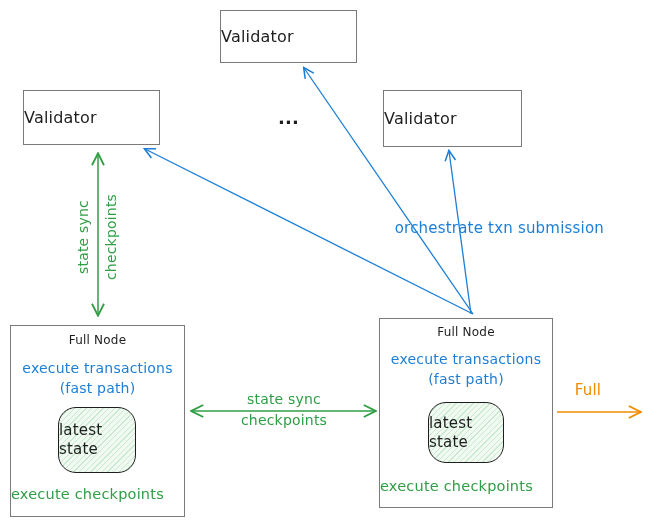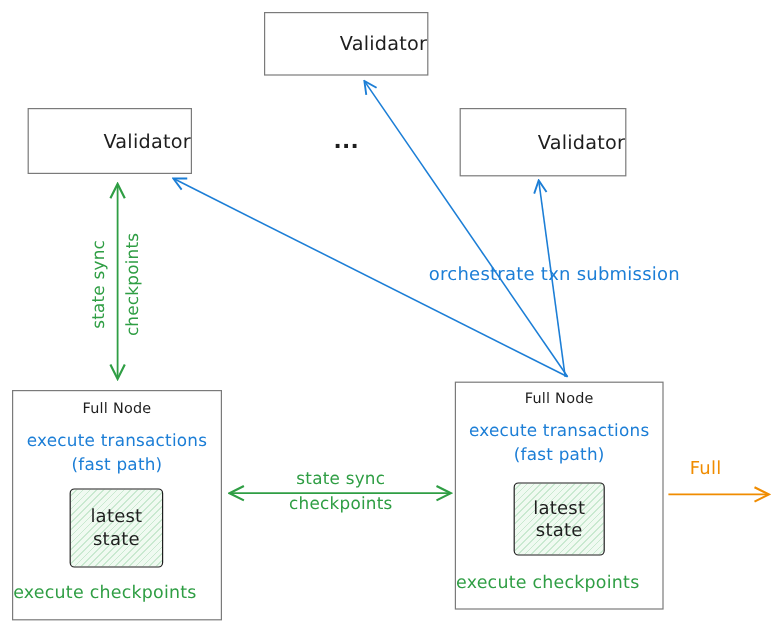--- a/index.html
+++ b/index.html
@@ -18,46 +18,46 @@
   .st-orange{stroke:var(--orange);}
   line{fill:none;}
   .w-blue{stroke-width:1.3px;}
   .w-green{stroke-width:1.5px;}
   .w-orange{stroke-width:1.5px;}
 
   .box{
     position:absolute; box-sizing:border-box; background:#fff;
     border:1.8px solid var(--border);
   }
-  .validator{display:flex; align-items:center; justify-content:flex-end;
+  .validator{display:flex; align-items:center; justify-content:flex-start;
     font-size:16px; color:var(--ink);}
   .ellipsis{position:absolute; font-weight:bold; font-size:18px; color:var(--ink);}
 
   .fullnode .fn-title{position:absolute; left:0; right:0; text-align:center;
     font-size:12px; color:var(--ink);}
   .fullnode .fn-exec{position:absolute; left:0; right:0; text-align:center;
     font-size:14px; line-height:20px; color:var(--blue);}
   .fullnode .fn-footer{position:absolute; left:0; right:0; 
     font-size:14.5px; color:var(--green);}
   .state-box{
     position:absolute; box-sizing:border-box;
-    border:1.6px solid var(--ink); border-radius:4px;
+    border:1.6px solid var(--ink); border-radius:18px;
     background:repeating-linear-gradient(135deg, var(--statefill) 0 3px, var(--statehatch) 3px 4px);
-    display:flex; flex-direction:column; align-items:center; justify-content:center;
+    display:flex; flex-direction:column; align-items:flex-start; justify-content:center;
     font-size:15px; line-height:19px; color:var(--ink);
   }
 
   .edge-label{position:absolute; text-align:center;}
   .lbl-green{color:var(--green); font-size:14px;}
   .lbl-blue{color:var(--blue); font-size:15px;}
   .lbl-orange{color:var(--orange); font-size:15px;}
   #lbl-sync-vert{left:32px; top:209px; width:130px; line-height:28px;
     transform:rotate(-90deg);}
   #lbl-sync-horiz{left:214px; top:389px; width:140px; line-height:21px;}
-  #lbl-orchestrate{left:342px; top:219px; width:240px;}
+  #lbl-orchestrate{left:364px; top:219px; width:240px;text-align:right;}
   #lbl-rpcs{left:558px; top:381px; width:60px;}
 </style>
 </head>
 <body>
 
 <div id="stage">
 
   <svg id="wires" xmlns="http://www.w3.org/2000/svg">
     <defs>
       <marker id="ab" viewBox="0 0 10 10" refX="8.5" refY="5" markerWidth="10" markerHeight="10" orient="auto-start-reverse">

